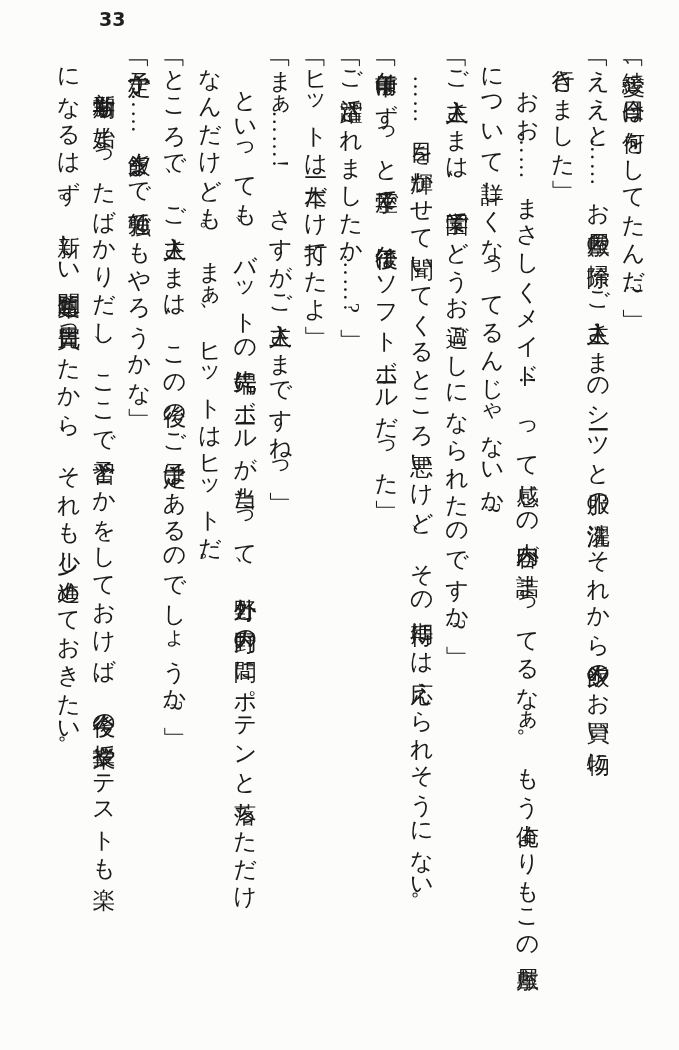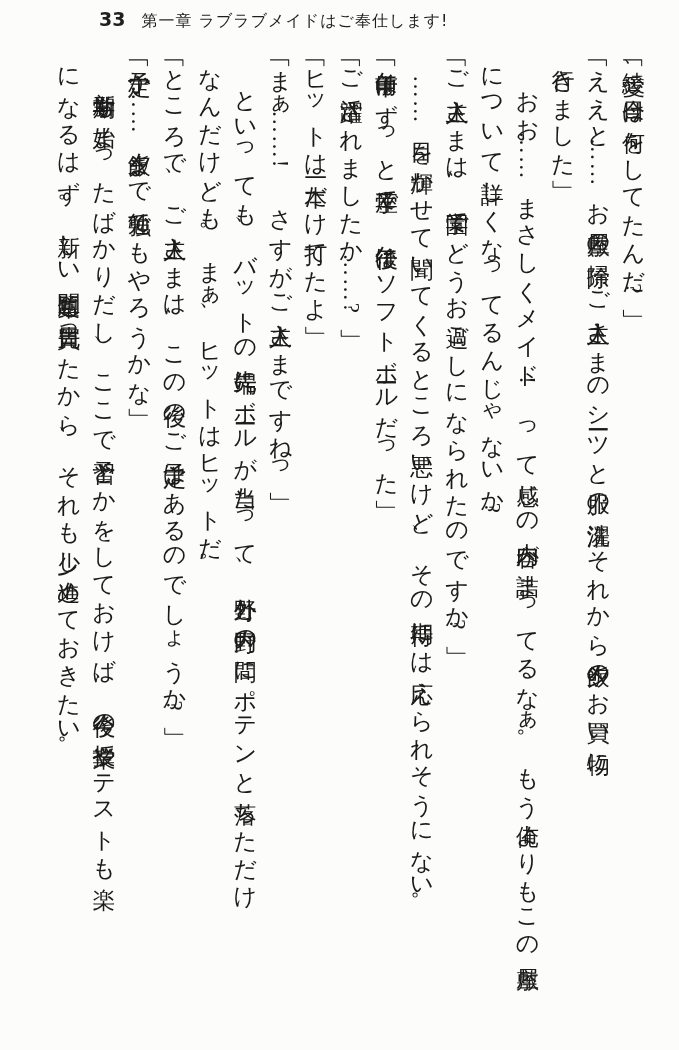--- a/index.html
+++ b/index.html
@@ -54,21 +54,20 @@
   .tcol.indent {
     text-indent: 1em;
   }
 </style>
 </head>
 <body>
 
 <div class="page">
   <header class="page-header">
     <span class="page-num">33</span>
-    <span class="chapter">第一章 ラブラブメイドはご奉仕します!</span>
   </header>
   <main class="body-text" id="body-text">
       <div class="tcol">「綾愛、今日は何をしてたんだ?」</div>
       <div class="tcol">「ええと……お屋敷の掃除、ご主人さまのシーツと服の洗濯、それから夕飯のお買い物に</div>
       <div class="tcol">行きました」</div>
       <div class="tcol indent">おお……まさしくメイド!　って感じの内容が詰まってるなぁ。もう俺よりもこの屋敷</div>
       <div class="tcol">について詳しくなってるんじゃないか?</div>
       <div class="tcol">「ご主人さまは、学園でどうお過ごしになられたのですか?」</div>
       <div class="tcol indent">……目を輝かせて聞いてくるところ悪いけど、その期待には応えられそうにない。</div>
       <div class="tcol">「午前中はずっと座学で、午後はソフトボールだった」</div>

